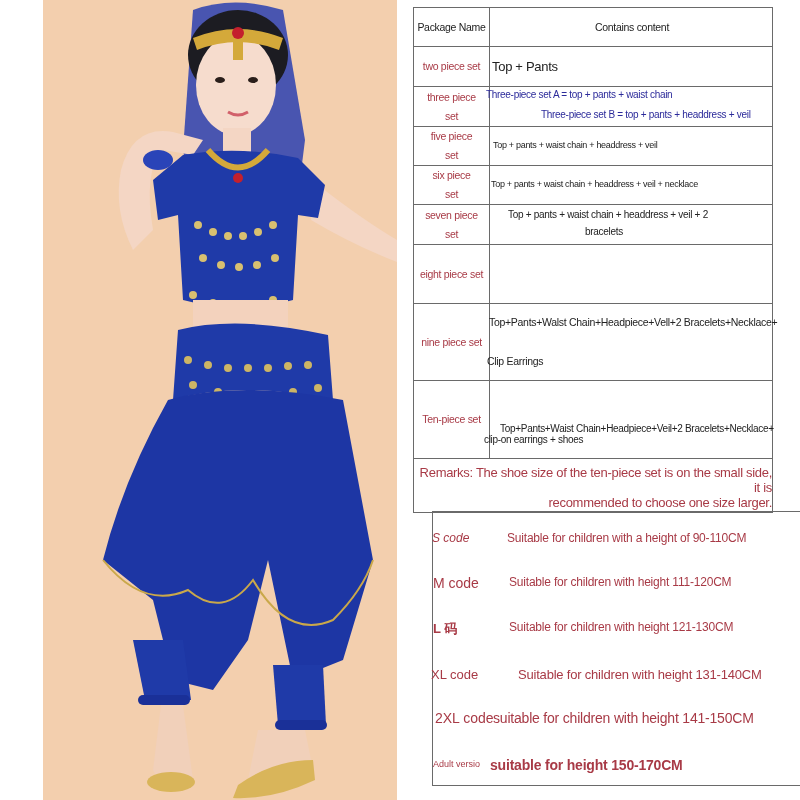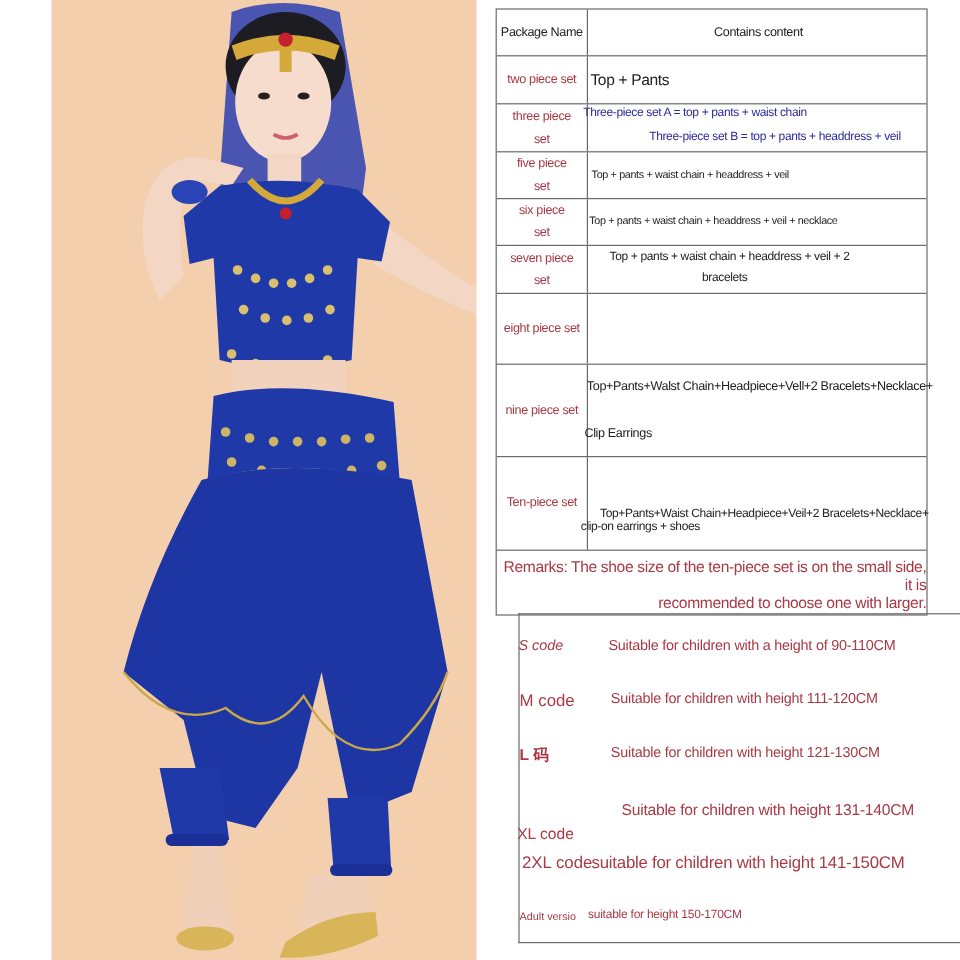--- a/index.html
+++ b/index.html
@@ -218,43 +218,43 @@
     <div class="cell-name">Ten-piece set</div>
     <div class="cell-content">
       <span class="line" style="left:10px;top:14px;margin-top:28px;">Top+Pants+Waist Chain+Headpiece+Veil+2 Bracelets+Necklace+</span>
       <span class="line" style="left:-6px;top:53px;">clip-on earrings + shoes</span>
     </div>
   </div>
 
   <div class="row last" style="top:451px;height:42px;">
     <div class="remarks">
       <div>Remarks: The shoe size of the ten-piece set is on the small side, it is</div>
-      <div>recommended to choose one with larger.</div>
+      <div>recommended to choose one size larger.</div>
     </div>
   </div>
 </div>
 
 <div class="size-box">
   <div class="size-row" style="top:19px;">
     <span class="size-code" style="left:-1px;font-size:12px;font-style:italic;">S code</span>
     <span class="size-desc" style="left:74px;font-size:12px;">Suitable for children with a height of 90-110CM</span>
   </div>
   <div class="size-row" style="top:63px;">
     <span class="size-code" style="left:0;font-size:14px;">M code</span>
     <span class="size-desc" style="left:76px;font-size:12px;">Suitable for children with height 111-120CM</span>
   </div>
   <div class="size-row" style="top:108px;">
     <span class="size-code" style="left:0;font-size:13px;font-weight:bold;">L 码</span>
     <span class="size-desc" style="left:76px;font-size:12px;">Suitable for children with height 121-130CM</span>
   </div>
   <div class="size-row" style="top:155px;">
-    <span class="size-code" style="left:-2px;margin-top:20px;">XL code</span>
+    <span class="size-code" style="left:-2px;">XL code</span>
     <span class="size-desc" style="left:85px;">Suitable for children with height 131-140CM</span>
   </div>
   <div class="size-row" style="top:198px;">
     <span class="size-code" style="left:2px;font-size:14px;">2XL code</span>
     <span class="size-desc" style="left:60px;font-size:14px;">suitable for children with height 141-150CM</span>
   </div>
   <div class="size-row" style="top:245px;">
     <span class="size-code" style="left:0;top:2px;font-size:9px;">Adult versio</span>
-    <span class="size-desc" style="left:57px;font-size:10px;">suitable for height 150-170CM</span>
+    <span class="size-desc" style="left:57px;font-size:14px;font-weight:bold;">suitable for height 150-170CM</span>
   </div>
 </div>
 
 </body></html>

